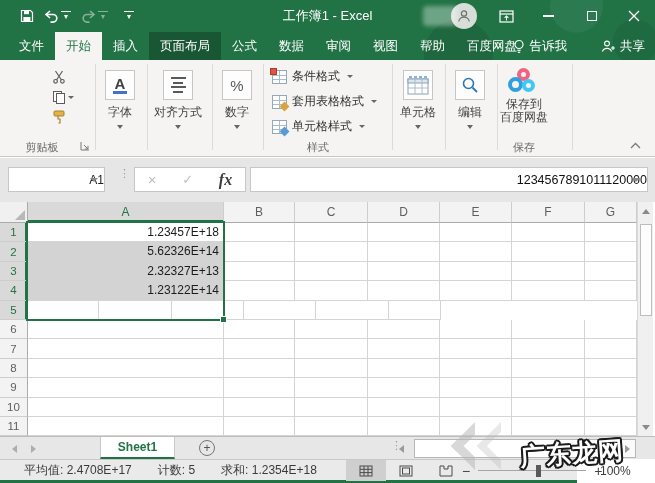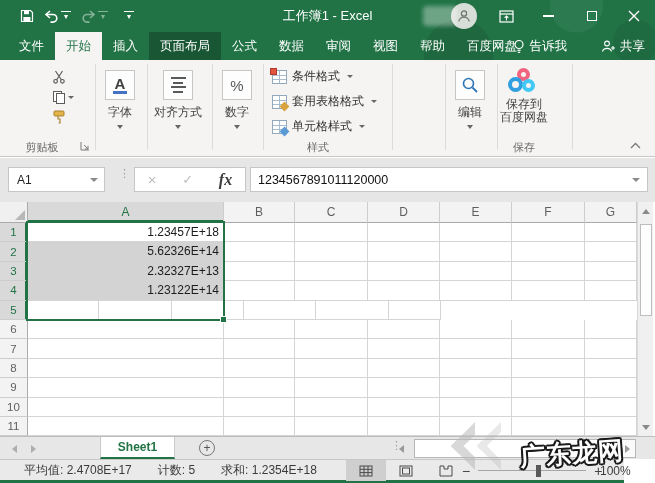--- a/index.html
+++ b/index.html
@@ -66,21 +66,21 @@
   .paste-btn { position:absolute; left:10px; top:6px; width:40px; text-align:center;}
   .clipboard-ic { position:relative; width:22px; height:27px; margin:0 auto;}
   .clip-body { position:absolute; left:0; top:2px; width:18px; height:24px; background:#edc87e; border:1px solid #b5924e; border-radius:2px;}
   .clip-top { position:absolute; left:5px; top:0; width:8px; height:5px; background:#8a8a8a; border-radius:1px;}
   .clip-page { position:absolute; right:0; top:7px; width:12px; height:17px; background:#fff; border:1px solid #9a9a9a;}
   .small-tools { position:absolute; left:52px; top:8px; }
   .tool-row { display:flex; align-items:center; height:18px; margin-bottom:2px;}
 
   
   .fbar { position:absolute; top:158px; left:0; width:655px; height:44px; background:#e6e6e6; }
-  .fb-field { position:absolute; top:9px; height:25px; background:#fff; border:1px solid #c6c6c6; display:flex; align-items:center; }
+  .fb-field { position:absolute; top:9px; height:25px; background:#fff; border:1px solid #c6c6c6; display:flex; align-items:center;justify-content:flex-end; }
   .namebox { left:8px; width:97px; padding-left:8px; color:#222; }
   .nb-arrow { position:absolute; right:6px; top:10px; width:0; height:0; border-left:4px solid transparent; border-right:4px solid transparent; border-top:4.5px solid #8a8a8a; }
   .vdots { position:absolute; top:13px; color:#9a9a9a; font-size:11px; letter-spacing:0; line-height:5px; }
   .fxbox { left:134px; width:112px; justify-content:space-around; color:#bdbdbd; font-size:13px; }
   .fx-it { font-style:italic; font-family:"Liberation Serif","DejaVu Serif",serif; color:#3d3d3d; font-weight:bold; font-size:16px;}
   .fvalue { left:250px; width:398px; padding-left:7px; color:#111; font-size:12.5px; }
   .fv-chev { position:absolute; right:7px; top:10px; width:0; height:0; border-left:4px solid transparent; border-right:4px solid transparent; border-top:4.5px solid #8a8a8a;}
 
   
   #grid { position:absolute; top:202px; left:0; width:637px; height:234px; overflow:hidden; background:#fff; }
@@ -109,21 +109,21 @@
   
   .sheetbar { position:absolute; top:436px; left:0; width:655px; height:23px; background:#e7e7e7; border-top:1px solid #bdbdbd; }
   .nav-arrows { position:absolute; left:12px; top:0; height:23px; display:flex; align-items:center; gap:14px; opacity:.75;}
   .sheet-tab { position:absolute; left:100px; top:0; width:75px; height:22px; background:#fff; border-left:1px solid #c9c9c9; border-right:1px solid #c9c9c9; border-bottom:2px solid #217346; color:#217346; font-weight:bold; font-size:12px; text-align:center; line-height:20px; }
   .add-sheet { position:absolute; left:199px; top:3px; width:16px; height:16px; border:1px solid #767676; border-radius:50%; color:#565656; font-size:12px; line-height:14px; text-align:center; }
   .hscroll-thumb { position:absolute; left:414px; top:2px; width:201px; height:19px; background:#fff; border:1px solid #b7b7b7; }
   .hs-right { position:absolute; left:619px; top:2px; width:17px; height:19px; background:#fafafa; border:1px solid #b7b7b7; display:flex; align-items:center; justify-content:center;}
   .hs-left { position:absolute; left:399px; top:0; height:23px; display:flex; align-items:center;}
 
   
-  .statusbar { position:absolute; top:459px; left:0; width:624px; height:24px; background:#eaeaea; border-top:1px solid #c8c8c8; border-bottom:3px solid #217346; display:flex; align-items:center; color:#3b3b3b; font-size:12px; }
+  .statusbar { position:absolute; top:459px; left:0; width:577px; height:24px; background:#eaeaea; border-top:1px solid #c8c8c8; border-bottom:3px solid #217346; display:flex; align-items:center; color:#3b3b3b; font-size:12px; }
   .st-left { display:flex; gap:26px; margin-left:24px; white-space:nowrap;}
   .viewbtns { position:absolute; left:346px; top:0; height:21px; display:flex; }
   .vbtn { width:40px; height:21px; display:flex; align-items:center; justify-content:center; }
   .vbtn.sel { background:#cfcfcf; }
   .zoomctl { position:absolute; left:462px; top:0; height:21px; display:flex; align-items:center; color:#444; }
   .z-track { position:relative; width:108px; height:1px; background:#a6a6a6; margin:0 8px; }
   .z-thumb { position:absolute; left:58px; top:-5.5px; width:5px; height:12px; background:#595959; }
   .z-pct { position:absolute; left:600px; top:0; height:21px; display:flex; align-items:center; color:#3b3b3b;}
 
   
@@ -321,20 +321,34 @@
           <span class="vline"></span>
           <span class="brush-blue"></span>
         </span>
       <span>单元格样式</span>
       <span class="ddsmall"></span>
     </div>
     <div class="grp-label" style="left:288px; width:60px;">样式</div>
 
     <div class="gsep" style="left:392px;"></div>
 
+    <div class="big-btn" style="left:394px; top:10px; width:48px;">
+      <div class="icon-box">
+        <svg width="22" height="19" viewBox="0 0 22 19">
+            <rect x="1" y="3" width="20" height="15" fill="#fff" stroke="#8aa0b4"></rect>
+            <rect x="1" y="3" width="20" height="4" fill="#dce6f1" stroke="#8aa0b4"></rect>
+            <line x1="8" y1="3" x2="8" y2="18" stroke="#a9bccd"></line>
+            <line x1="15" y1="3" x2="15" y2="18" stroke="#a9bccd"></line>
+            <line x1="1" y1="12" x2="21" y2="12" stroke="#a9bccd"></line>
+            <path d="M2 1 h3 M7 1 h3 M12 1 h3 M17 1 h3" stroke="#5b9bd5" stroke-width="1.4"></path>
+          </svg>
+      </div>
+      <div class="btn-label">单元格</div>
+      <div class="dd-arrow"></div>
+    </div>
 
     <div class="gsep" style="left:445px;"></div>
 
     <div class="big-btn" style="left:448px; top:10px; width:44px;">
       <div class="icon-box">
         <svg width="18" height="18" viewBox="0 0 18 18">
             <circle cx="7.5" cy="7.5" r="5" fill="none" stroke="#2e75b6" stroke-width="1.6"></circle>
             <line x1="11.5" y1="11.5" x2="16" y2="16" stroke="#2e75b6" stroke-width="1.8"></line>
           </svg>
       </div>

